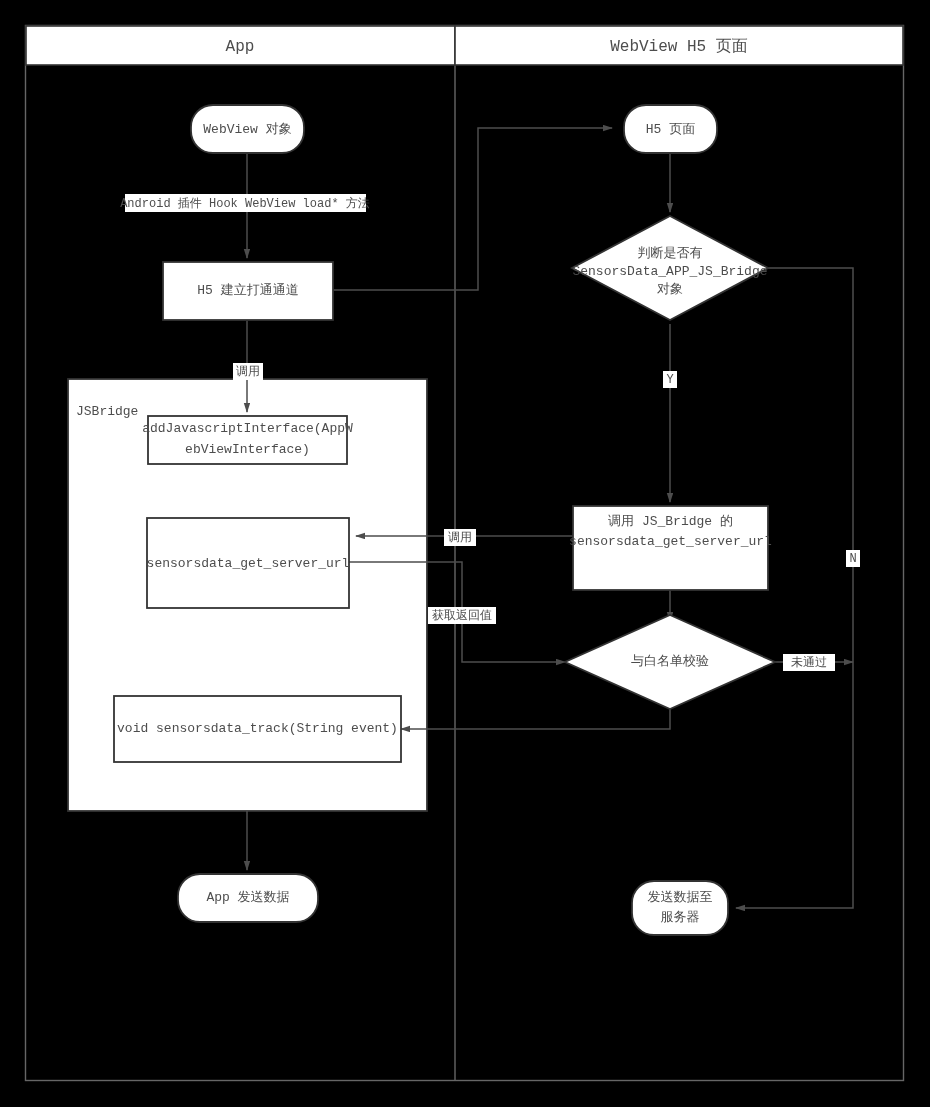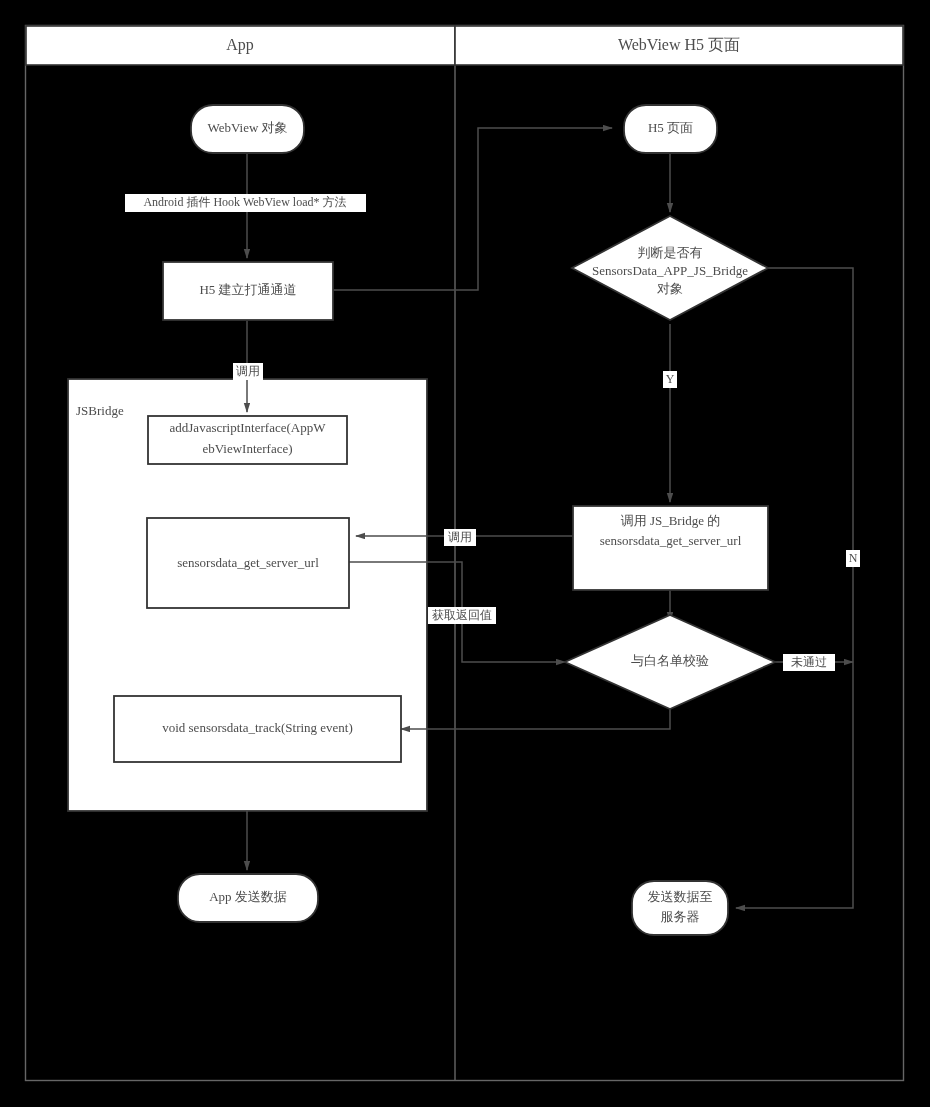--- a/index.html
+++ b/index.html
@@ -5,21 +5,21 @@
   html, body {
     margin: 0;
     padding: 0;
     background: #000000;
   }
   #page {
     position: relative;
     width: 930px;
     height: 1107px;
     background: #000000;
-    font-family: Liberation Serif, serif;
+    font-family: Liberation Mono, monospace;
     overflow: hidden;
   }
   svg { display: block; }
   .lane-frame {
     fill: none;
     stroke: #666666;
     stroke-width: 1.4;
   }
   .lane-header-rect {
     fill: #ffffff;

